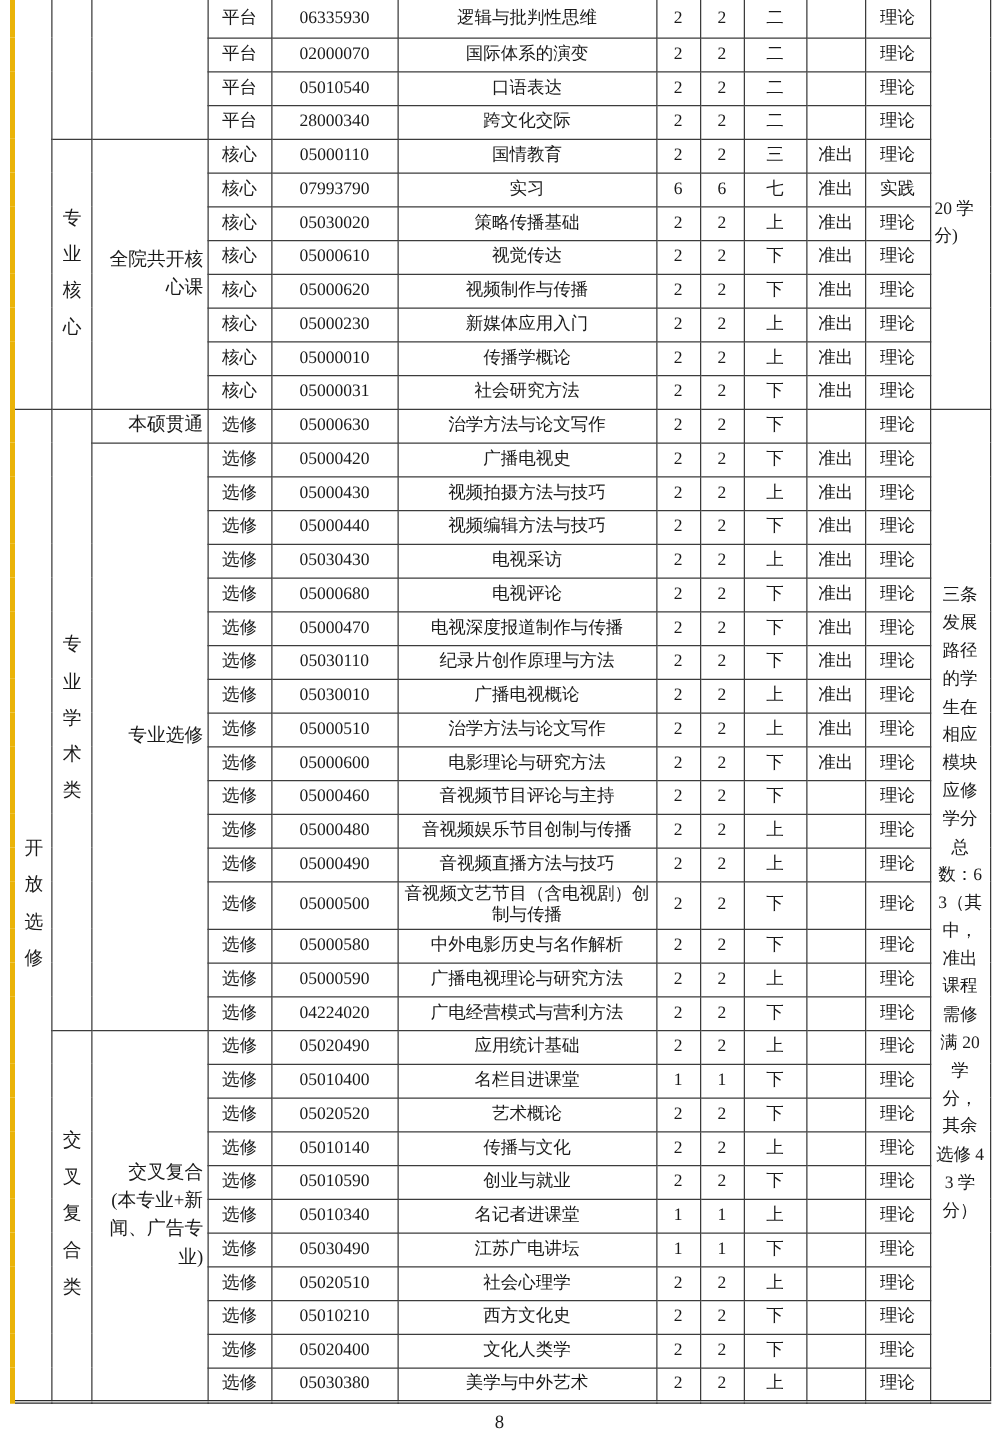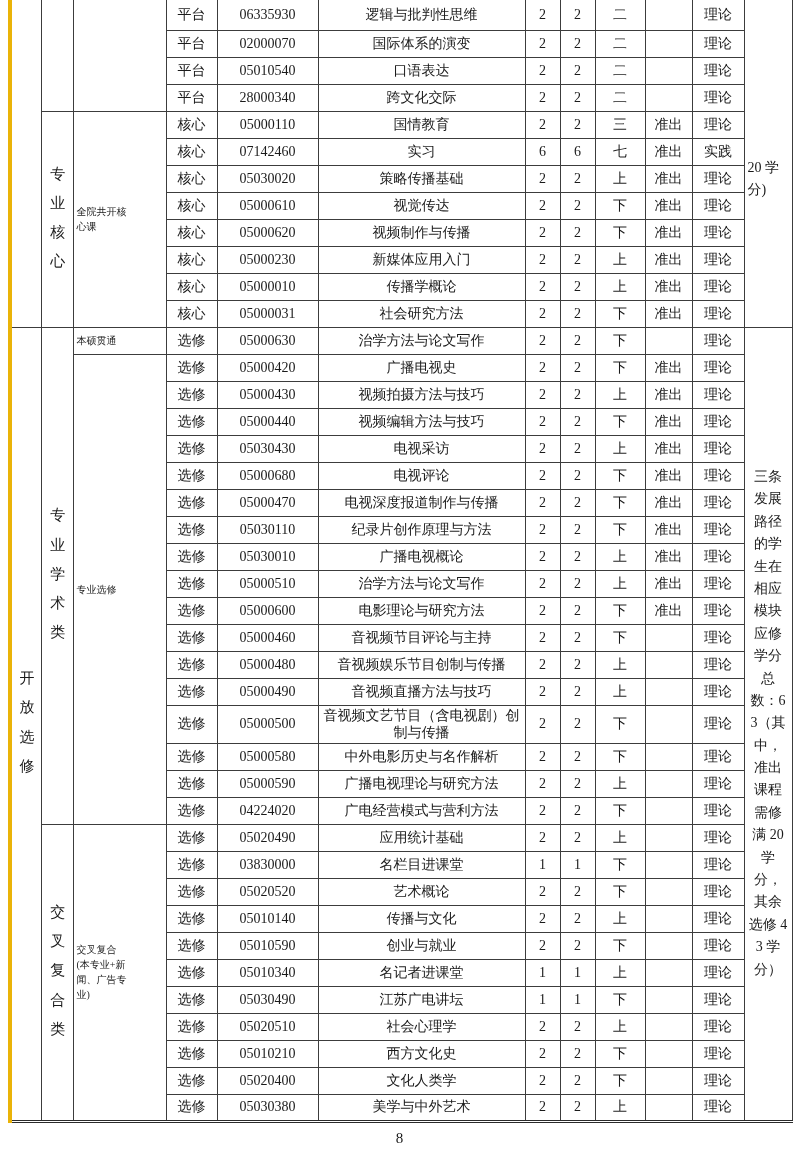--- a/index.html
+++ b/index.html
@@ -47,22 +47,22 @@
     margin: 16px auto;
     word-break: break-all;
     line-height: 1.95;
     font-size: 15px;
     text-align: right;
     font-family: Liberation Mono, monospace;
   }
   .glabel {
     white-space: pre-line;
     line-height: 1.5;
-    font-size: 10px;
-    text-align: left;
+    font-size: 15px;
+    text-align: right;
   }
   td.notes-cell {
     font-size: 14px;
     padding: 2px 2px;
   }
   td.notes-cell .notes-text {
     line-height: 1.6;
     text-align: center;
     word-break: break-all;
   }
@@ -163,21 +163,21 @@
           <td class="code-cell">05000110</td>
           <td class="name-cell">国情教育</td>
           <td>2</td>
           <td>2</td>
           <td>三</td>
           <td>准出</td>
           <td>理论</td>
         </tr>
         <tr>
           <td class="type-cell">核心</td>
-          <td class="code-cell">07142460</td>
+          <td class="code-cell">07993790</td>
           <td class="name-cell">实习</td>
           <td>6</td>
           <td>6</td>
           <td>七</td>
           <td>准出</td>
           <td>实践</td>
         </tr>
         <tr>
           <td class="type-cell">核心</td>
           <td class="code-cell">05030020</td>
@@ -447,21 +447,21 @@
           <td class="code-cell">05020490</td>
           <td class="name-cell">应用统计基础</td>
           <td>2</td>
           <td>2</td>
           <td>上</td>
           <td></td>
           <td>理论</td>
         </tr>
         <tr>
           <td class="type-cell">选修</td>
-          <td class="code-cell">03830000</td>
+          <td class="code-cell">05010400</td>
           <td class="name-cell">名栏目进课堂</td>
           <td>1</td>
           <td>1</td>
           <td>下</td>
           <td></td>
           <td>理论</td>
         </tr>
         <tr>
           <td class="type-cell">选修</td>
           <td class="code-cell">05020520</td>

